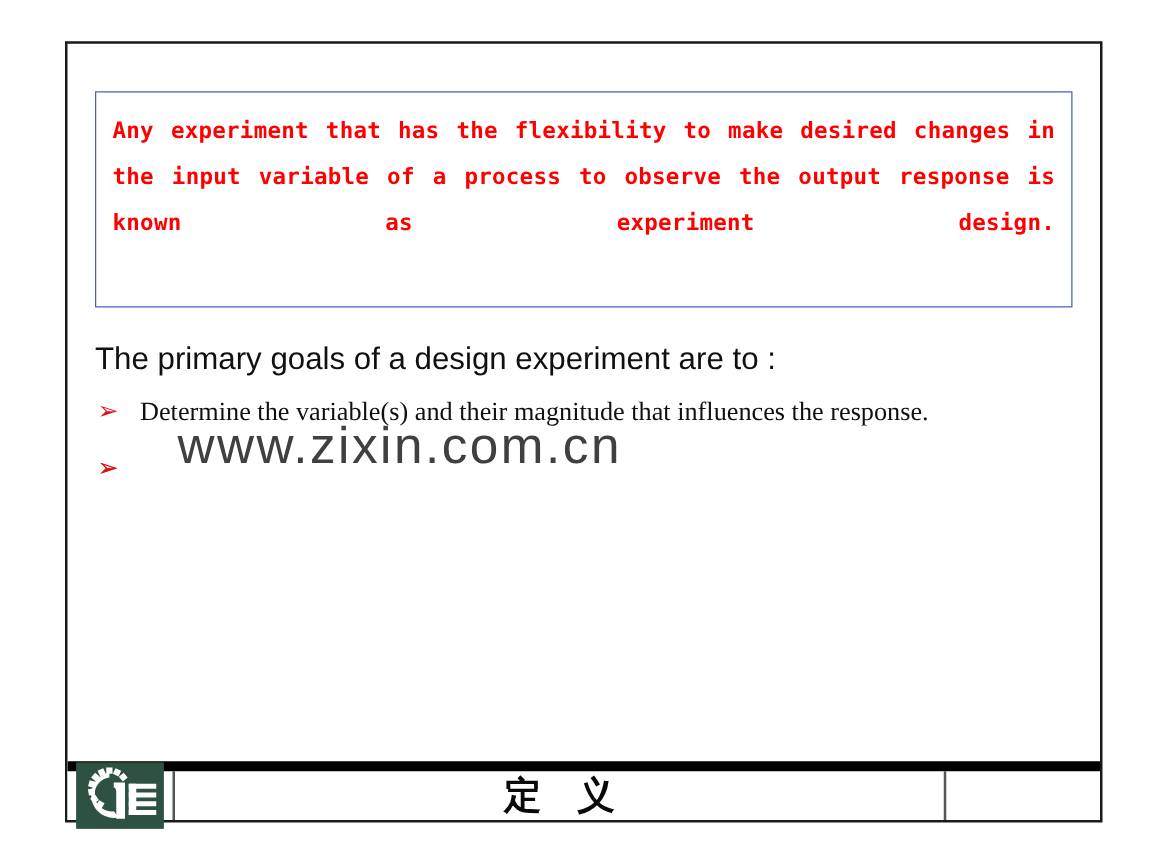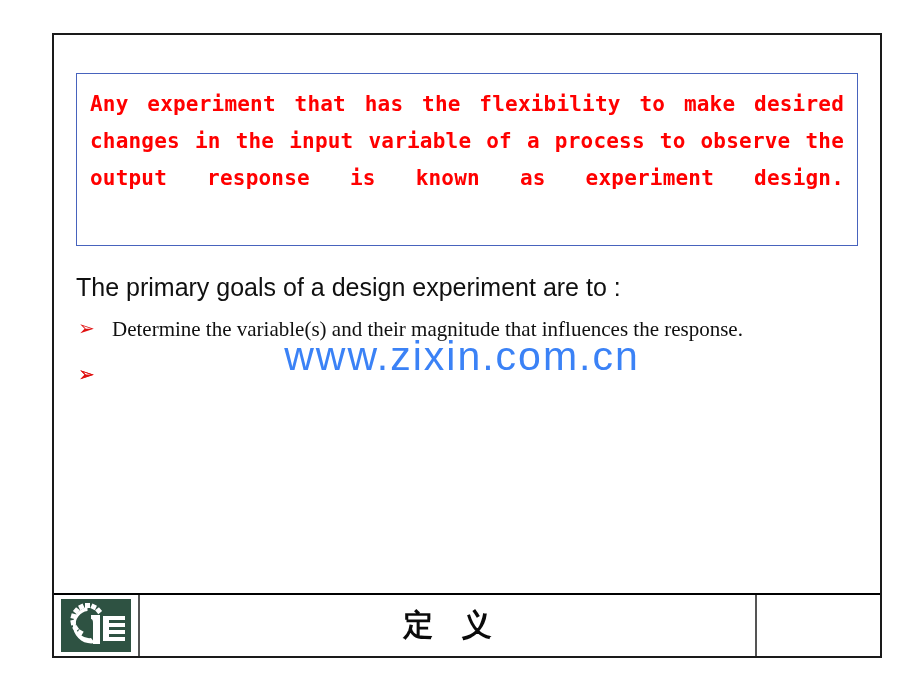--- a/index.html
+++ b/index.html
@@ -44,47 +44,47 @@
     box-sizing: border-box;
     border: 1px solid #4763bd;
     background: #ffffff;
     padding: 12px 13px 11px 13px;
   }
   .callout p {
     margin: 0;
     color: #ff0000;
     font-family: "DejaVu Sans Mono", "Liberation Mono", monospace;
     font-weight: bold;
-    font-size: 21px;
+    font-size: 18px;
     line-height: 37px;
     letter-spacing: 0.2px;
     text-align: justify;
     text-align-last: left;
     -webkit-hyphens: none;
     hyphens: none;
     white-space: normal;
   }
   .callout p::after {
     content: "";
     display: inline-block;
     width: 100%;
   }
 
   
   .watermark {
     position: absolute;
     left: 88px;
     top: 298px;
     width: 640px;
-    text-align: center;
+    text-align: left;
     font-family: "Liberation Sans", "DejaVu Sans", sans-serif;
     font-size: 41px;
     font-weight: 400;
     letter-spacing: 2px;
-    color: #3b82f6;
+    color: #404040;
     pointer-events: none;
     user-select: none;
     z-index: 1;
   }
 
   
   .content {
     position: absolute;
     left: 22px;
     top: 236px;
@@ -126,22 +126,22 @@
     display: inline-block;
     width: 10px;
   }
 
   
   .footer {
     position: absolute;
     left: 0;
     right: 0;
     bottom: 0;
-    height: 63px;
-    border-top: 2px solid #000000;
+    height: 47px;
+    border-top: 8px solid #000000;
     display: flex;
     box-sizing: border-box;
     background: #ffffff;
   }
   .footer-logo-cell {
     width: 86px;
     border-right: 2px solid #555555;
     box-sizing: border-box;
     display: flex;
     align-items: center;

